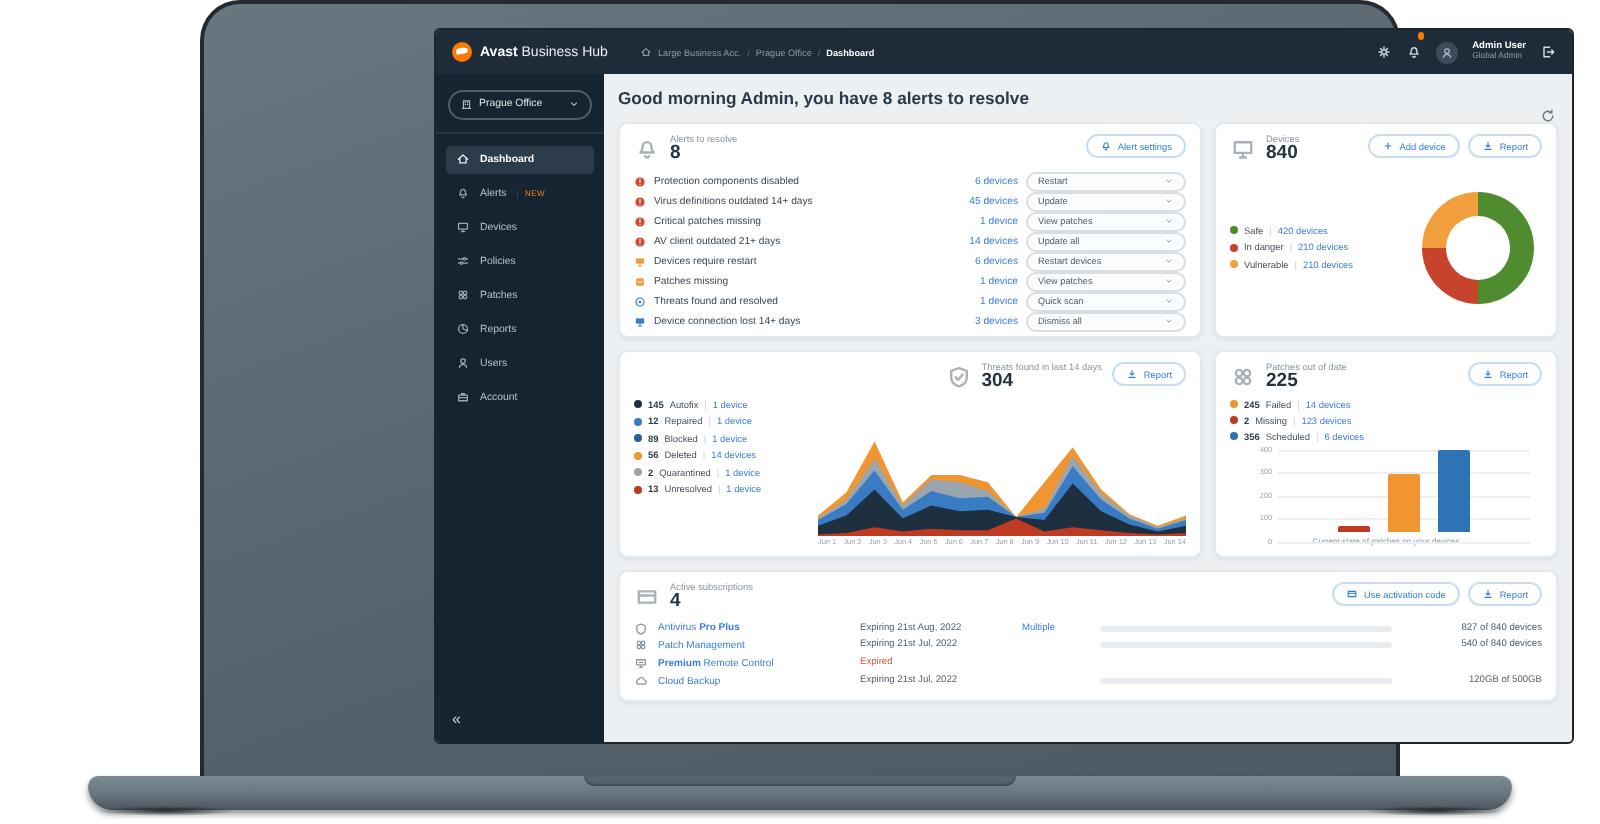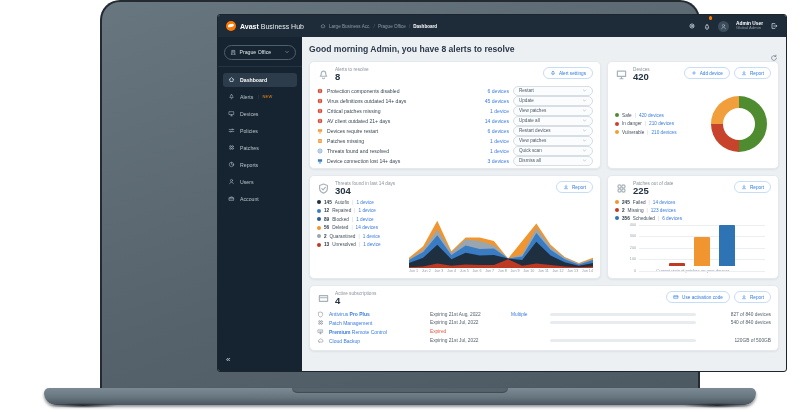--- a/index.html
+++ b/index.html
@@ -89,21 +89,21 @@
   .devices-content{display:flex;flex:1;align-items:center;gap:6px;margin-top:2px;}
   .legend{display:flex;flex-direction:column;gap:3.5px;font-size:4.7px;color:#44515d;}
   .legend-item{display:flex;align-items:center;gap:3px;white-space:nowrap;}
   .ldot{width:4px;height:4px;border-radius:50%;flex:0 0 auto;}
   .lsep{color:#c6ccd2;}
   .llink{color:#3a7ce0;}
   .lcount{font-weight:bold;color:#2b3946;}
   .donut{width:56px;height:56px;border-radius:50%;position:relative;margin-left:auto;margin-right:4px;flex:0 0 auto;}
   .donut::after{content:"";position:absolute;inset:12px;background:#fff;border-radius:50%;}
   
-  .threats-card{height:104px;}
+  .threats-card{height:104px;align-items:flex-end;}
   .threats-content{display:flex;flex:1;gap:6px;margin-top:3px;min-height:0;}
   .threats-legend{width:86px;flex:0 0 auto;}
   .threat-chart{flex:1;min-width:0;display:flex;flex-direction:column;justify-content:flex-end;}
   .threat-chart svg{width:100%;height:52px;display:block;}
   .x-labels{display:flex;justify-content:space-between;font-size:3.7px;color:#95a0aa;margin-top:1.5px;}
   
   .patches-card{height:104px;}
   .patches-legend{margin:3px 0 2px;gap:3px;}
   .bar-plot{position:relative;height:46px;margin:2px 2px 0 6px;}
   .bar-plot .gline{position:absolute;left:18px;right:4px;height:1px;background:#eceff2;}
@@ -458,21 +458,21 @@
 
           <div class="card devices-card">
             <div class="card-head">
               <span class="hicon">
                   <svg viewBox="0 0 12 12" fill="none" stroke="currentColor" stroke-width="1.1" stroke-linecap="round" stroke-linejoin="round">
                     <path d="M2.2 2.9 h7.6 v4.9 H2.2 Z M4.6 9.9 h2.8 M6 7.8 V9.9"></path>
                   </svg>
                 </span>
               <span class="ht">
                 <div class="htitle">Devices</div>
-                <div class="hcount">420</div>
+                <div class="hcount">840</div>
               </span>
               <span class="head-actions">
                 <span class="pill-btn">
                     <span class="ic">
                       <svg viewBox="0 0 12 12" fill="none" stroke="currentColor" stroke-width="1.1" stroke-linecap="round" stroke-linejoin="round">
                         <path d="M6 3.1 V8.9 M3.1 6 H8.9"></path>
                       </svg>
                     </span>
                     <span>Add device</span>
                   </span>

